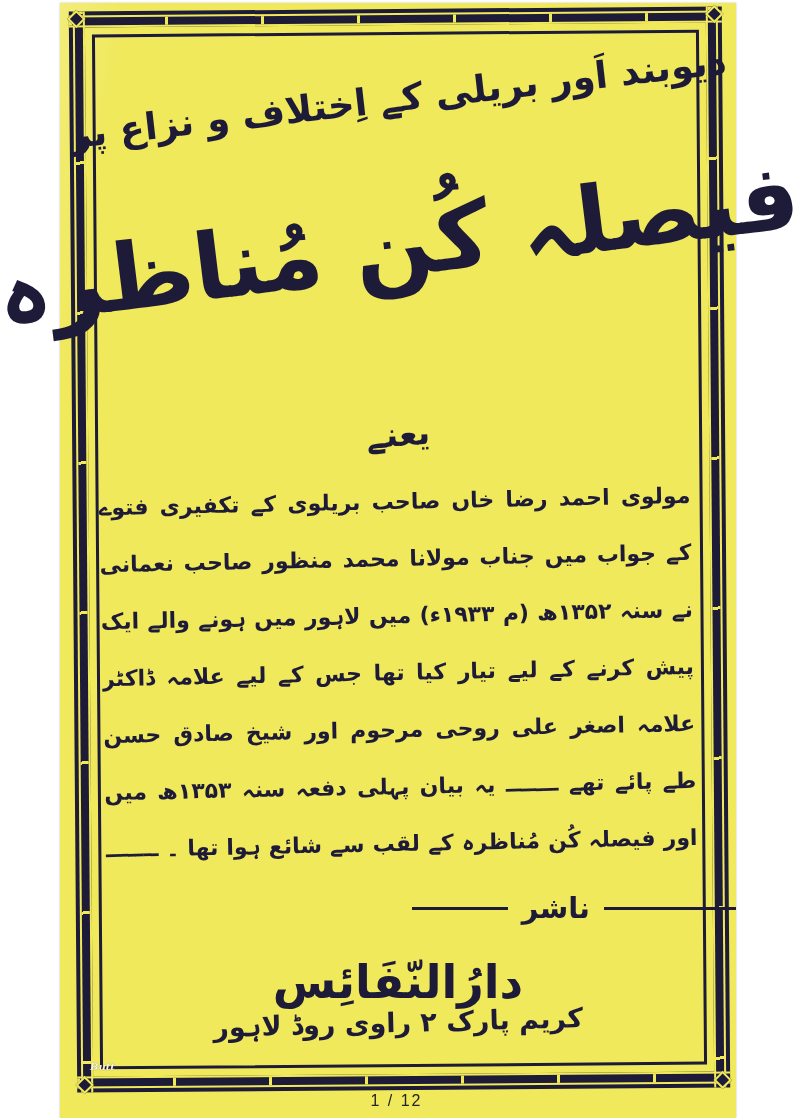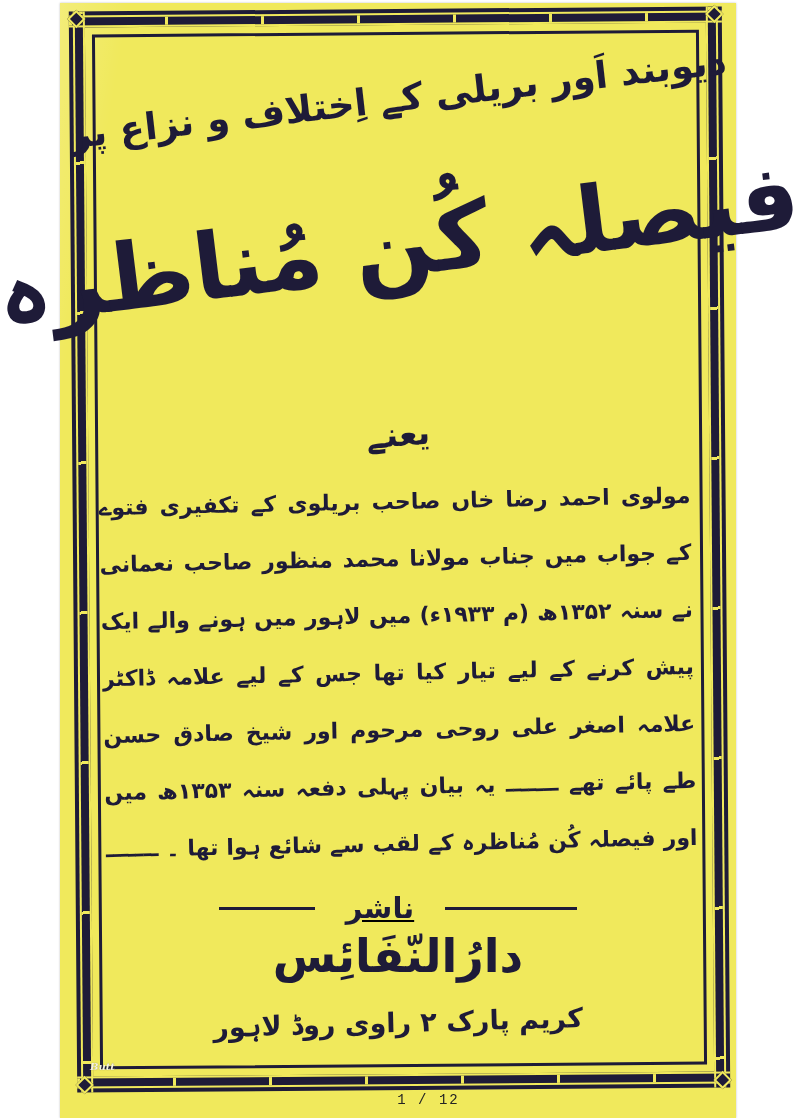--- a/index.html
+++ b/index.html
@@ -93,56 +93,55 @@
   .bline{
     height:57px;line-height:57px;
     font-size:22px;
     text-align:justify;
     text-align-last:justify;
     overflow:hidden;
   }
   
   .pub-row{
     position:absolute;top:888px;left:0;right:0;
-    display:flex;align-items:center;justify-content:center;gap:31px;text-decoration:underline;
+    display:flex;align-items:center;justify-content:flex-end;gap:14px;
   }
   .rule{
     display:inline-block;height:0;
     border-top:3px solid var(--ink);
   }
   .rule.long{width:132px;}
   .rule.short{width:96px;}
   .pub-label{font-size:29px;}
   .pub-name{
-    position:absolute;top:926px;left:0;right:0;
+    position:absolute;top:952px;left:0;right:0;
     text-align:center;font-size:46px;
   }
   .pub-addr{
     position:absolute;top:1004px;left:0;right:0;
     text-align:center;font-size:27px;
     transform:rotate(-1.5deg);
   }
   
   .watermark{
     position:absolute;left:30px;top:1058px;
     font-family:"DejaVu Serif", serif;
     font-style:italic;
     font-size:10px;
     color:#f7f3df;
     text-shadow:0 0 1px rgba(60,60,60,.6);
     font-weight:bold;
   }
   .page-indicator{
     position:absolute;top:1092px;left:50%;
     transform:translateX(-50%);
-    font-family:Liberation Mono, monospace;
-    font-size:14px;
+    font-family:Liberation Sans, sans-serif;
+    font-size:16px;
     letter-spacing:2px;
     color:#232323;
-    margin-left:32px;
   }
 </style>
 </head>
 <body>
 
 <div class="viewport">
 
   <div class="scan">
 
     <div class="frame">

